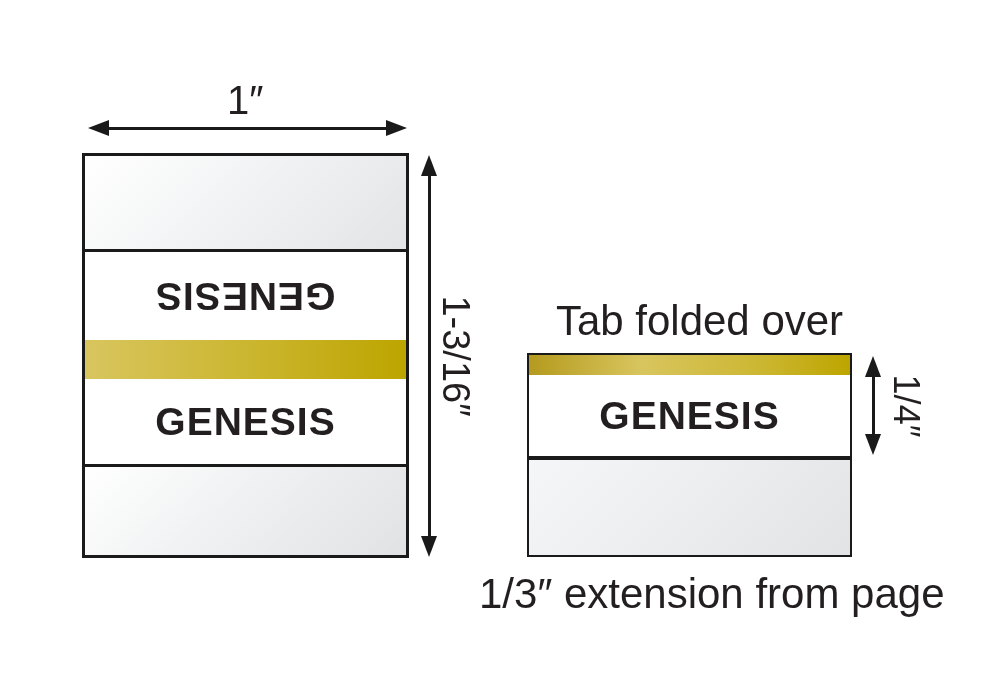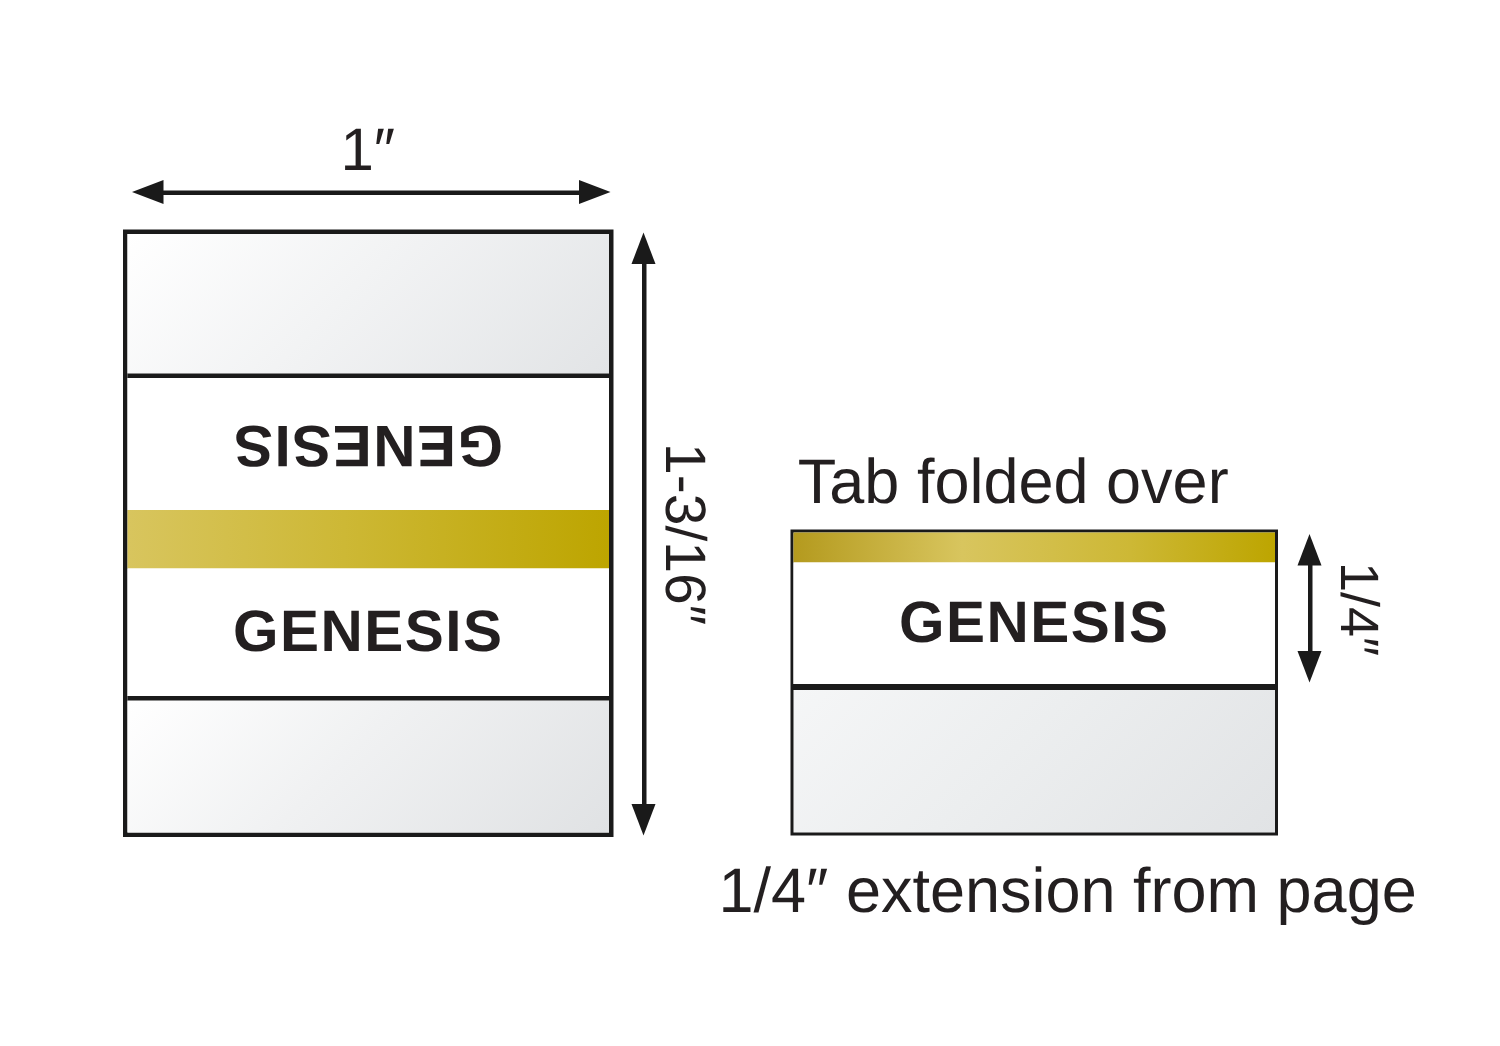--- a/index.html
+++ b/index.html
@@ -103,21 +103,21 @@
     font-weight: bold;
     letter-spacing: 1px;
     line-height: 1;
     color: #231f20;
     font-family: "Liberation Sans", "DejaVu Sans", sans-serif;
   }
   .genesis-text.flipped { transform: rotate(180deg); }
 
   
   .folded-heading {
-    position: absolute; left: 503px; top: 300px; width: 345px;
+    position: absolute; left: 527px; top: 300px; width: 345px;
     text-align: center;
     font-size: 42px; line-height: 1;
     color: #231f20;
     white-space: nowrap;
   }
   .tab-folded {
     position: absolute; left: 527px; top: 353px;
     width: 325px; height: 105px;
     border: 2px solid #1a1a1a;
     box-sizing: border-box;
@@ -193,15 +193,15 @@
   <div class="page-rect"></div>
 
   <div class="v-arrow" style="left: 865px; top: 356px; height: 99px;">
     <div class="head-top"></div>
     <div class="shaft"></div>
     <div class="head-bottom"></div>
   </div>
 
   <div class="dim-label rotated" style="left: 906px; top: 406px; font-size: 36px;">1/4″</div>
 
-  <div class="caption">1/4″ extension from page</div>
+  <div class="caption">1/3″ extension from page</div>
 
 </div>
 
 </body></html>

